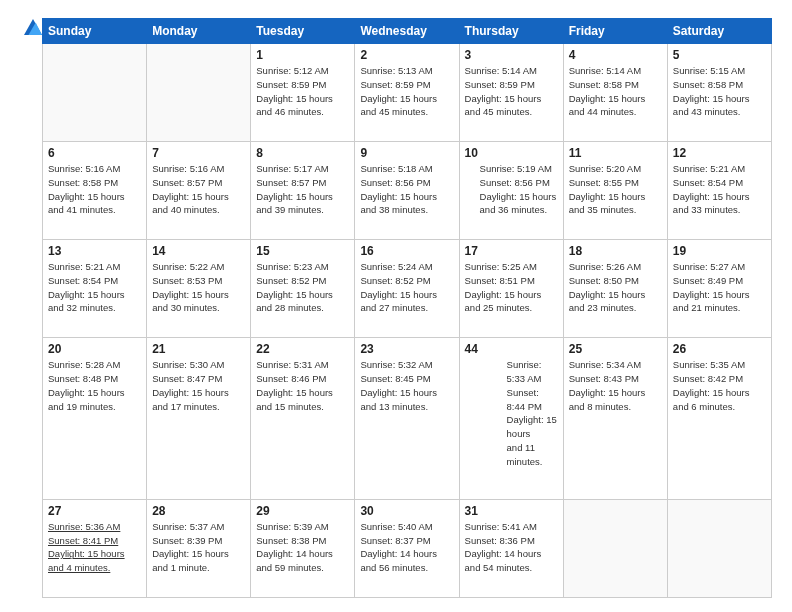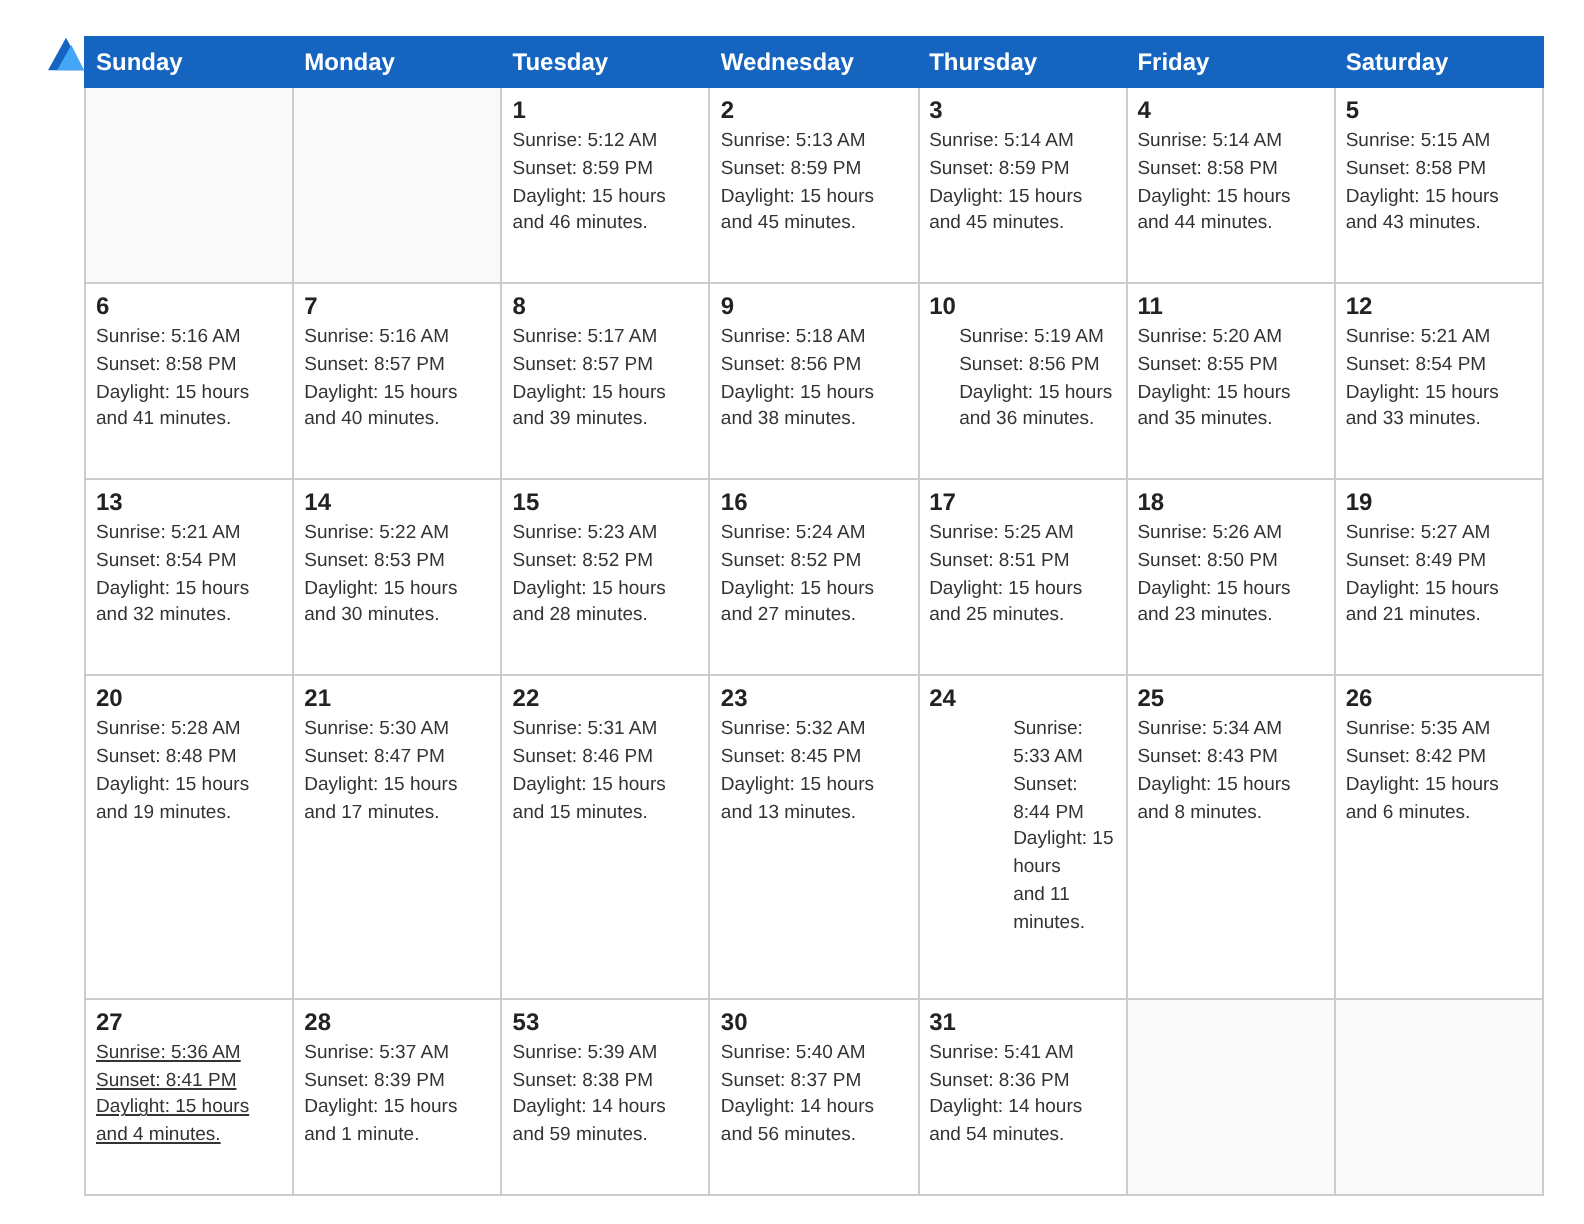--- a/index.html
+++ b/index.html
@@ -300,21 +300,21 @@
 and 15 minutes.</div>
           </td>
           <td>
             <span class="day-num">23</span>
             <div class="day-info" style="white-space: pre-line;">Sunrise: 5:32 AM
 Sunset: 8:45 PM
 Daylight: 15 hours
 and 13 minutes.</div>
           </td>
           <td>
-            <span class="day-num">24</span>
+            <span class="day-num">44</span>
             <div class="day-info" style="white-space: pre-line; margin-left: 42px;">Sunrise: 5:33 AM
 Sunset: 8:44 PM
 Daylight: 15 hours
 and 11 minutes.</div>
           </td>
           <td>
             <span class="day-num">25</span>
             <div class="day-info" style="white-space: pre-line;">Sunrise: 5:34 AM
 Sunset: 8:43 PM
 Daylight: 15 hours
@@ -337,21 +337,21 @@
 and 4 minutes.</div>
           </td>
           <td>
             <span class="day-num">28</span>
             <div class="day-info" style="white-space: pre-line;">Sunrise: 5:37 AM
 Sunset: 8:39 PM
 Daylight: 15 hours
 and 1 minute.</div>
           </td>
           <td>
-            <span class="day-num">53</span>
+            <span class="day-num">29</span>
             <div class="day-info" style="white-space: pre-line;">Sunrise: 5:39 AM
 Sunset: 8:38 PM
 Daylight: 14 hours
 and 59 minutes.</div>
           </td>
           <td>
             <span class="day-num">30</span>
             <div class="day-info" style="white-space: pre-line;">Sunrise: 5:40 AM
 Sunset: 8:37 PM
 Daylight: 14 hours

